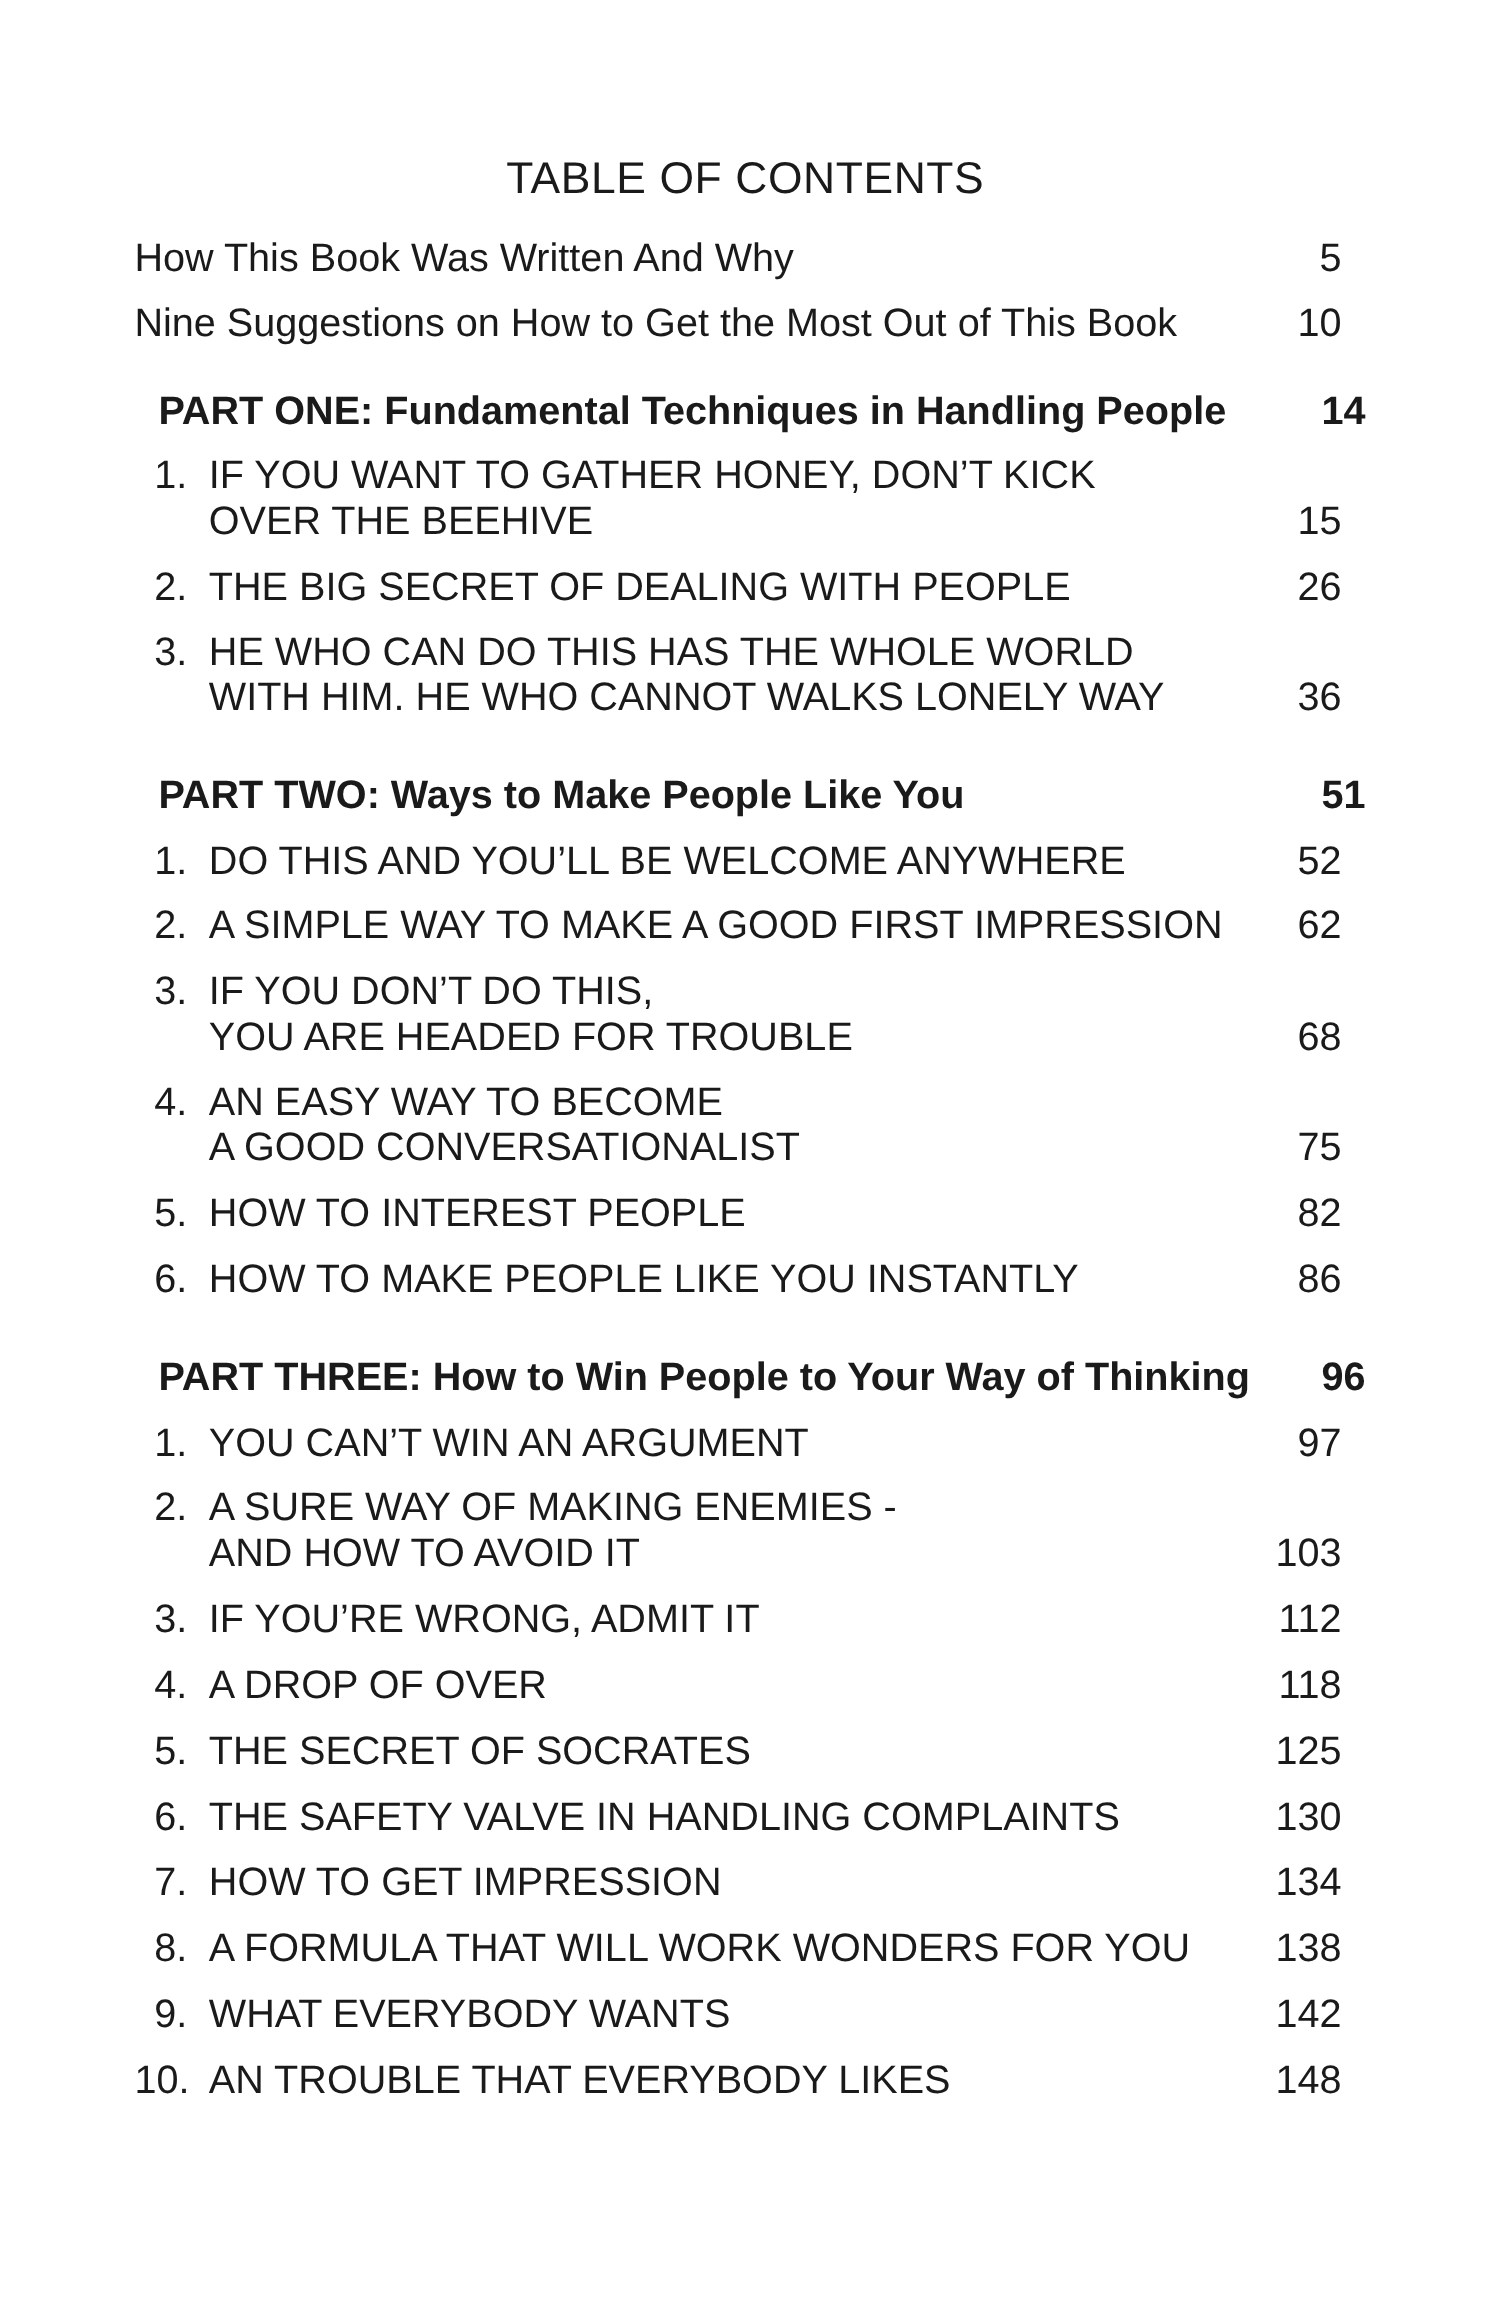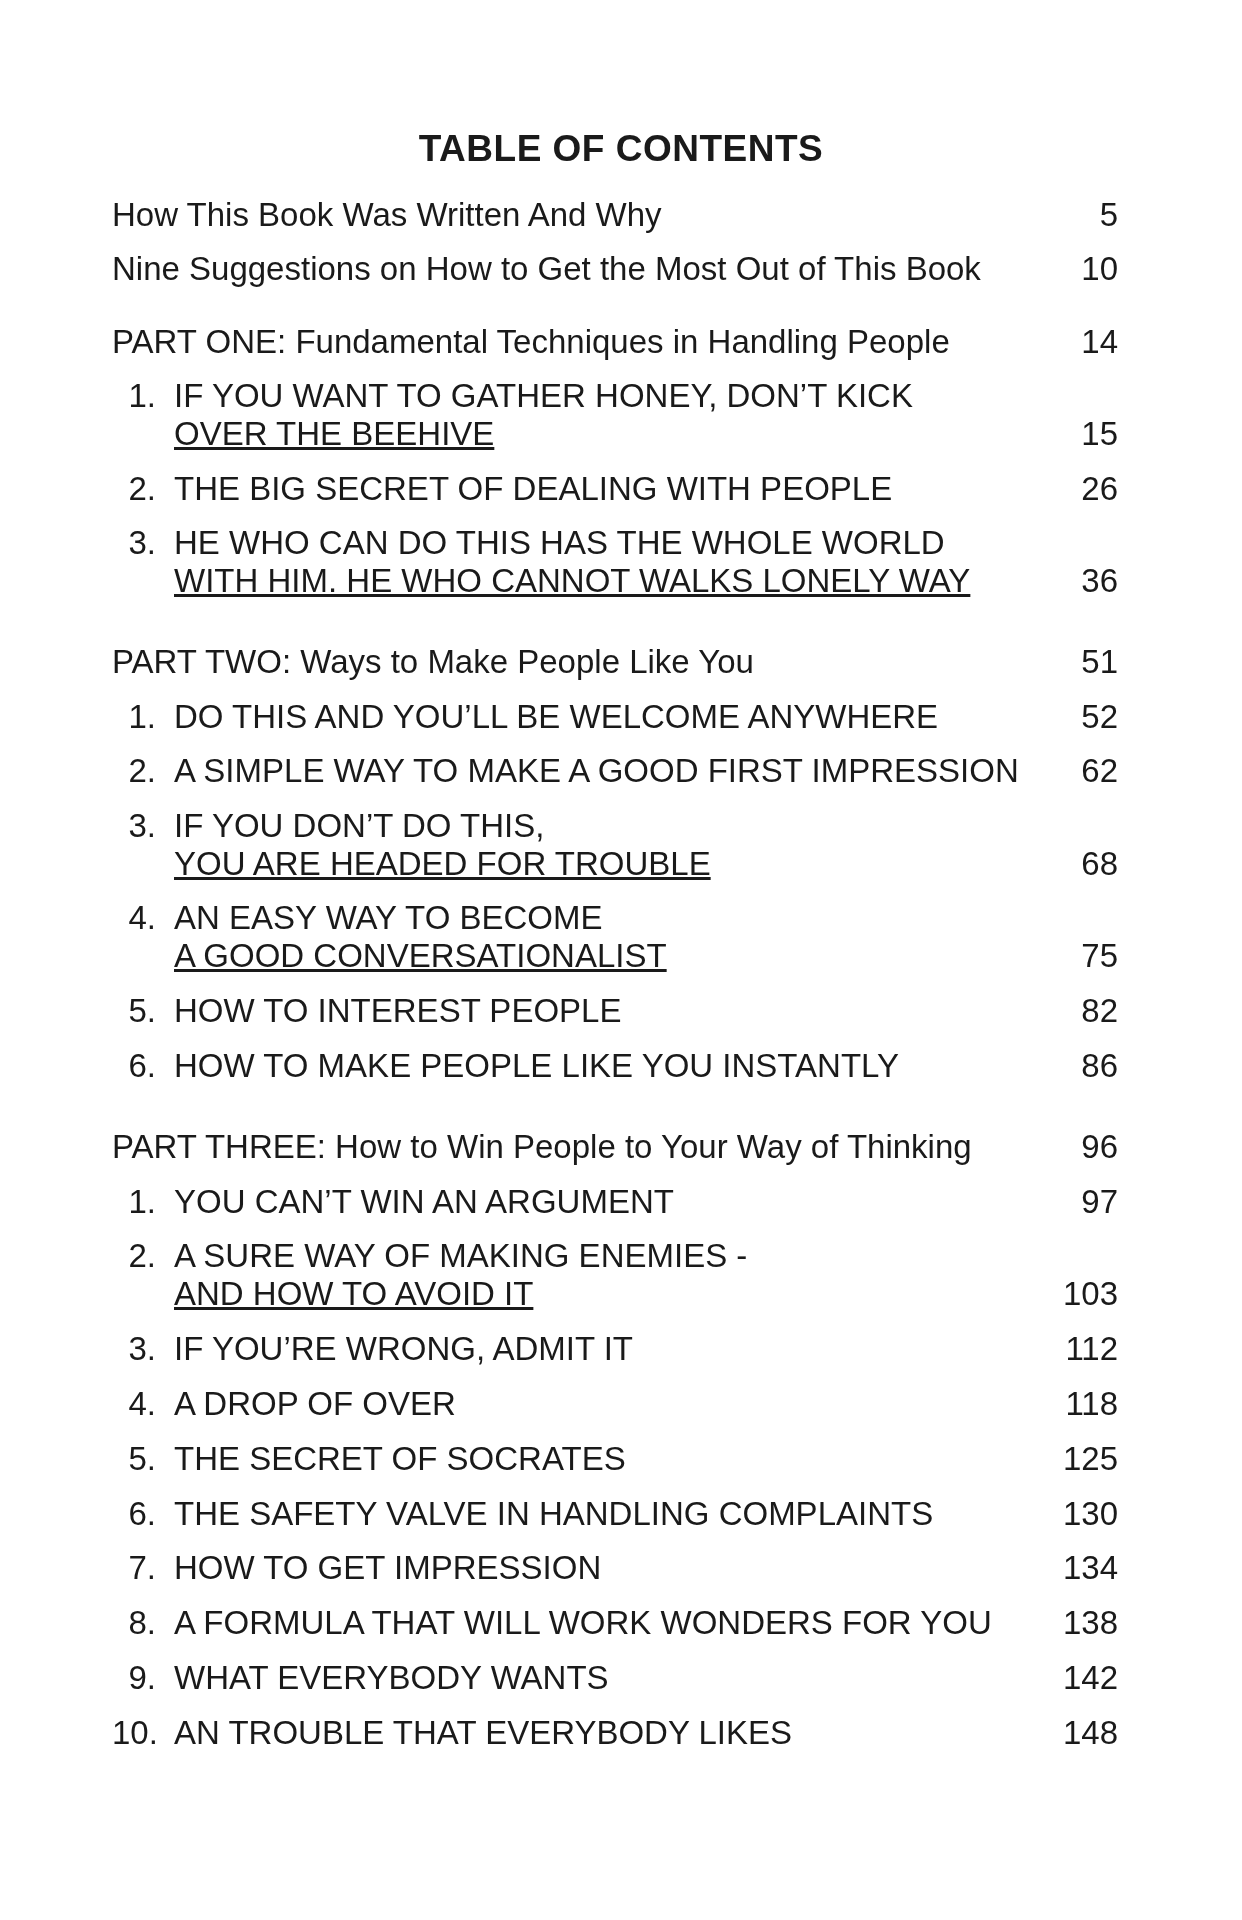--- a/index.html
+++ b/index.html
@@ -1,26 +1,26 @@
 <!DOCTYPE html>
 <html><head>
 <meta charset="utf-8">
 <style>
   html, body { margin:0; padding:0; background:#ffffff; }
   body { width:1242px; height:1920px; position:relative; overflow:hidden;
          font-family:"Liberation Sans", sans-serif; color:#1a1a1a; }
   .title { position:absolute; top:128px; left:0; width:1242px; text-align:center;
-           font-size:37px; font-weight:bold; letter-spacing:0.5px; }
+           font-size:37px; font-weight:normal; letter-spacing:0.5px; }
   .row { position:absolute; left:112px; width:1006px; font-size:33px; line-height:38px; }
   .row .txt { position:absolute; left:0; top:0; white-space:nowrap; }
   .row .pg { position:absolute; right:0; bottom:0; text-align:right; }
-  .row.part { font-weight:normal; }
+  .row.part { font-weight:bold;margin-left:20px; }
   .row.ch .num { position:absolute; left:0; width:44px; text-align:right; top:0; }
   .row.ch .txt { left:62px; }
-  .row.ch .l2 { position:absolute; left:62px; top:38px; white-space:nowrap;text-decoration:underline; }
+  .row.ch .l2 { position:absolute; left:62px; top:38px; white-space:nowrap; }
 </style>
 </head>
 <body>
 
 <div class="title">TABLE OF CONTENTS</div>
 
 <div class="row" style="top:196px;height:38px">
   <span class="txt">How This Book Was Written And Why</span>
   <span class="pg">5</span>
 </div>

